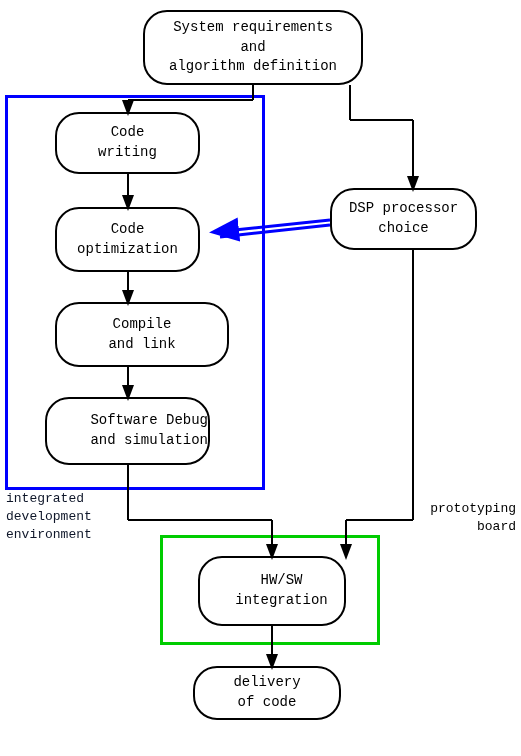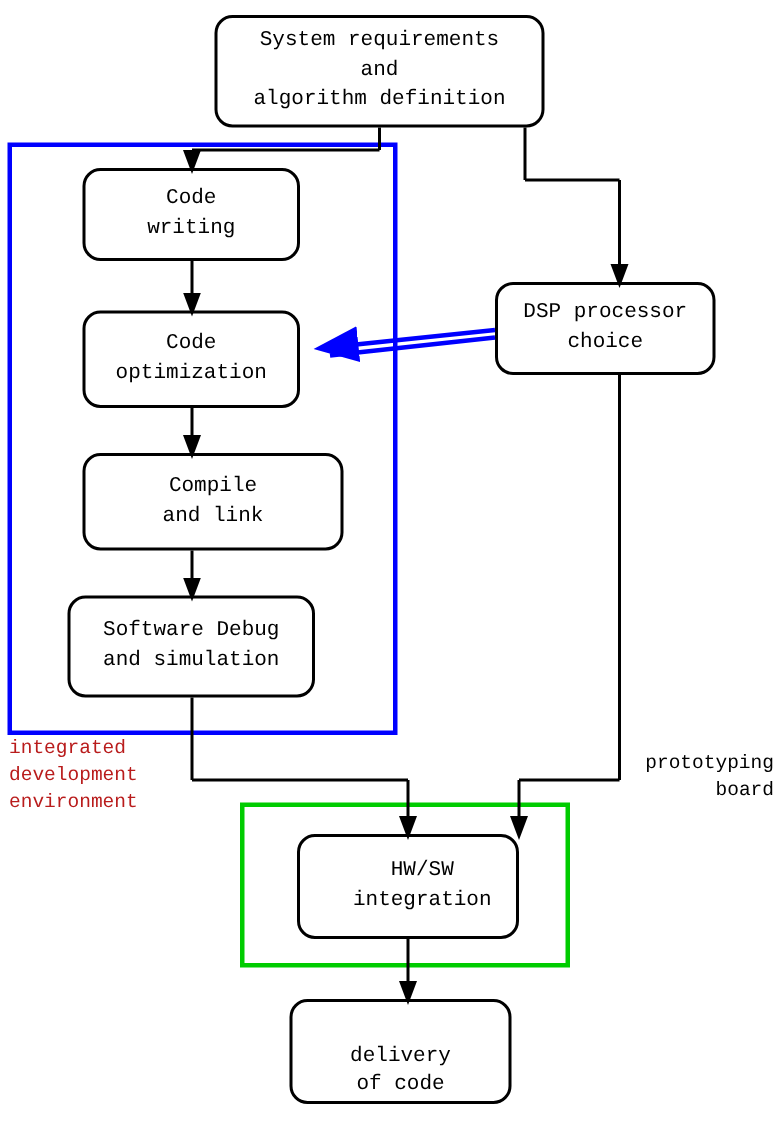--- a/index.html
+++ b/index.html
@@ -16,21 +16,21 @@
       position: absolute;
       top: 0; left: 0;
       width: 521px;
       height: 756px;
     }
 
     
     .flow-box {
       position: absolute;
       border: 2px solid #000;
-      border-radius: 12px;
+      border-radius: 24px;
       background: #fff;
       text-align: center;
       display: flex;
       align-items: center;
       justify-content: center;
       font-size: 14px;
       line-height: 1.4;
     }
 
     
@@ -51,21 +51,21 @@
     .arrows-svg {
       position: absolute;
       top: 0; left: 0;
       width: 521px;
       height: 756px;
       pointer-events: none;
     }
 
     .label-blue {
       position: absolute;
-      color: #b91c1c;
+      color: #0f172a;
       font-size: 13px;
       font-family: 'Courier New', Courier, monospace;
       line-height: 1.4;
     }
 
     .label-green {
       position: absolute;
       color: #000000;
       font-size: 13px;
       font-family: 'Courier New', Courier, monospace;
@@ -97,29 +97,29 @@
   </div>
 
   <div class="flow-box" style="top:188px; left:330px; width:147px; height:62px;">
     <span>DSP processor<br>choice</span>
   </div>
 
   <div class="flow-box" style="top:302px; left:55px; width:174px; height:65px;">
     <span>Compile<br>and link</span>
   </div>
 
-  <div class="flow-box" style="top:397px; left:45px; width:165px; height:68px;">
+  <div class="flow-box" style="top:397px; left:45px; width:165px; height:68px;justify-content:flex-end;">
     <span>Software Debug<br>and simulation</span>
   </div>
 
   <div class="flow-box" style="top:556px; left:198px; width:148px; height:70px;padding-left:19px;">
     <span>HW/SW<br>integration</span>
   </div>
 
-  <div class="flow-box" style="top:666px; left:193px; width:148px; height:70px;align-items:flex-end;">
+  <div class="flow-box" style="top:666px; left:193px; width:148px; height:54px;">
     <span>delivery<br>of code</span>
   </div>
 
   <div class="label-blue" style="top: 490px; left: 6px;">
     <span>integrated<br>development<br>environment</span>
   </div>
 
   <div class="label-green" style="top: 500px; right: 5px;">
     <span>prototyping<br>board</span>
   </div>

